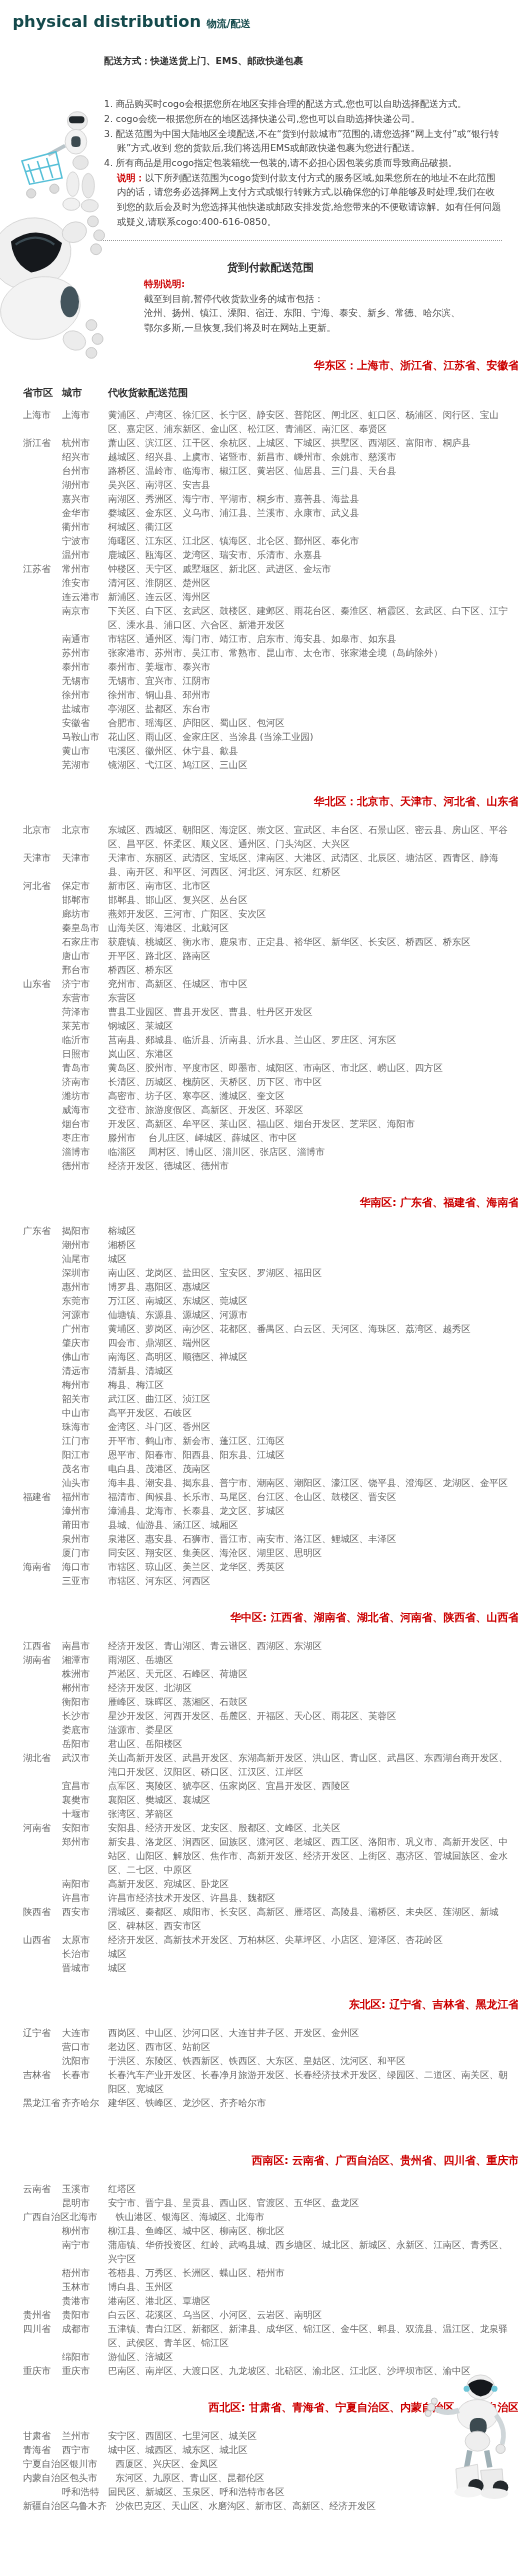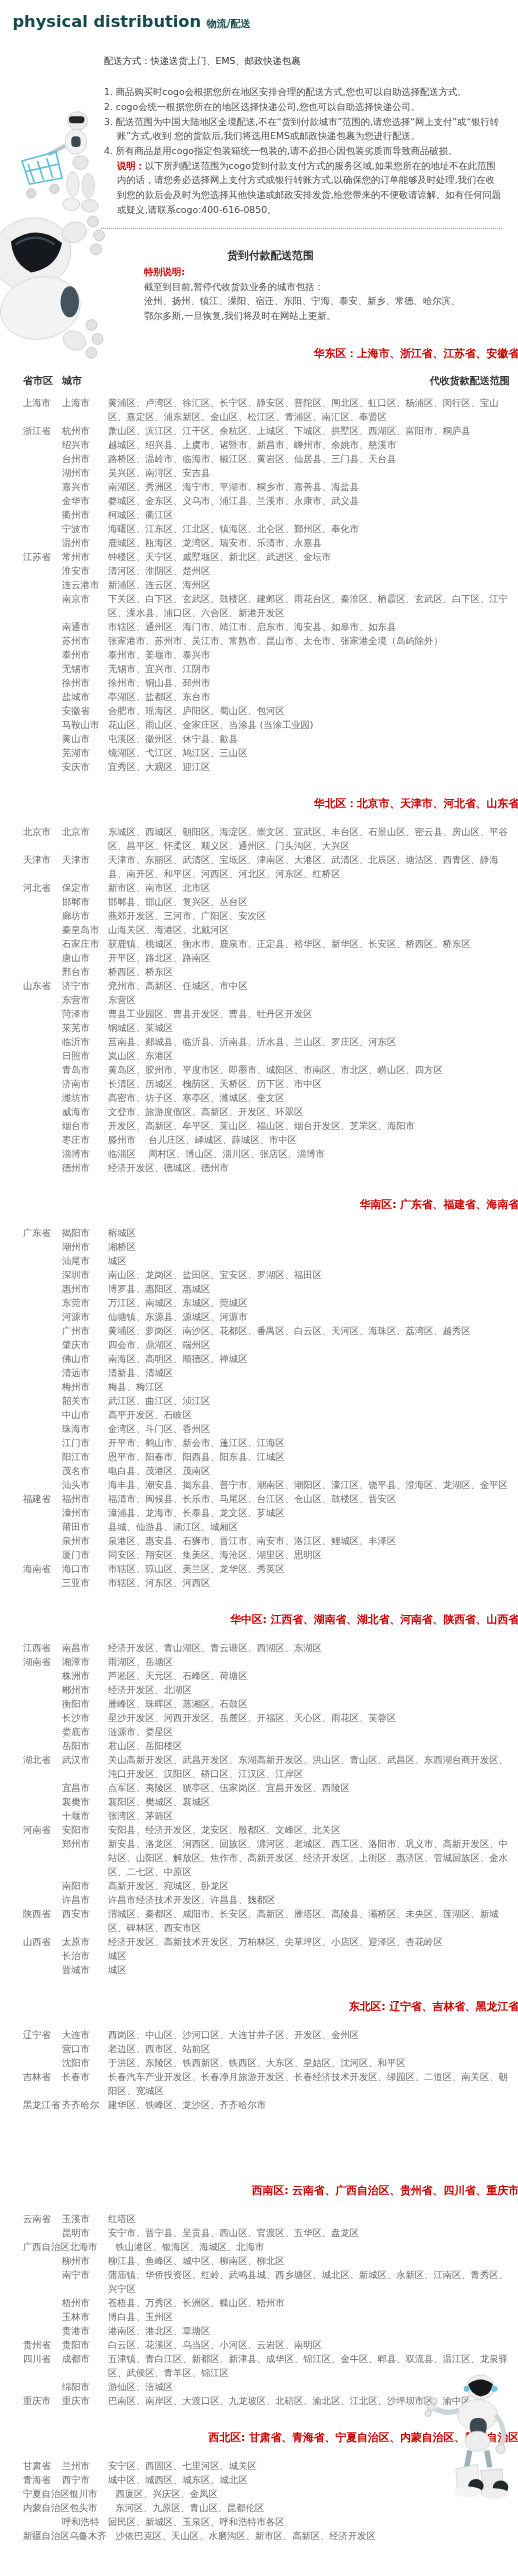--- a/index.html
+++ b/index.html
@@ -1,38 +1,38 @@
 <!DOCTYPE html>
 <html style="font-size:12.4px"><head>
 <meta charset="utf-8">
 <style>
   html,body{margin:0;padding:0;background:#fff;}
   body{width:519px;min-height:2576px;position:relative;font-family:"DejaVu Sans",sans-serif;color:#4a4a4a;}
   .page-title{margin:0;padding:12.4px 0 0 12.4px;font-size:16.3px;font-weight:bold;color:#154a4c;letter-spacing:0px;}
   .page-title .zh{font-size:10px;color:#154a4c;}
   .intro{margin:23px 0 0 104px;width:398px;font-size:9.3px;line-height:14.7px;color:#4a4a4a;}
-  .methods{font-weight:normal;color:#333;margin:0 0 16px 0;}
+  .methods{font-weight:bold;color:#333;margin:0 0 28px 0;}
   .intro-list{margin:0;padding:0;list-style:none;}
   .intro-list li{padding-left:13px;text-indent:-13px;margin:0;}
   .note-para{padding-left:13px;margin:0;}
   .note-label{color:#cc0000;font-weight:bold;text-align:center;}
   .dotted-sep{margin:10px 0 0 101px;width:401px;border-bottom:0.8px dotted #9a9a9a;height:0.8px;}
   .cod{margin:20px 0 0 40px;width:461px;font-size:9.3px;line-height:14.7px;}
   .cod-title{text-align:center;font-size:10.8px;font-weight:bold;color:#333;margin:0 0 1px 0;}
   .special-label{color:#cc0000;font-weight:bold;margin-left:104px;}
   .special-lines{margin-left:104px;color:#4a4a4a;}
   .regions{margin-top:3.1px;}
   .region-title{text-align:right;font-size:10.8px;font-weight:bold;color:#cc0000;margin:23px 0 14px 39px;}
-  .region-title.extra-gap{margin-top:72px;}
+  .region-title.extra-gap{margin-top:44px;}
   .trow{display:flex;padding:0 9.3px 0 23px;font-size:9.3px;line-height:14px;color:#666;}
   .trow .c1{min-width:39px;white-space:nowrap;}
   .trow .c2{min-width:46px;white-space:nowrap;}
   .trow .c3{flex:1;}
   .thead{font-size:10px;font-weight:bold;color:#333;margin:0 0 9.3px 0;line-height:12.4px;}
-  .thead .c3{text-align:right;}
+  .thead .c3{text-align:left;}
   .robot{position:absolute;}
   .robot-cart{left:17px;top:107px;}
   .robot-peek{left:0px;top:209px;}
   .robot-stand{left:422px;top:2370px;}
 </style>
 </head>
 <body>
 
 <h1 class="page-title">
   <span class="en">physical distribution</span>
@@ -230,25 +230,20 @@
     </div>
     <div class="trow">
       <span class="c1"></span>
       <span class="c2">黄山市</span>
       <span class="c3">屯溪区、徽州区、休宁县、歙县</span>
     </div>
     <div class="trow">
       <span class="c1"></span>
       <span class="c2">芜湖市</span>
       <span class="c3">镜湖区、弋江区、鸠江区、三山区</span>
-    </div>
-    <div class="trow">
-      <span class="c1"></span>
-      <span class="c2">安庆市</span>
-      <span class="c3">宜秀区、大观区、迎江区</span>
     </div>
     <h3 class="region-title">华北区：北京市、天津市、河北省、山东省</h3>
     <div class="trow">
       <span class="c1">北京市</span>
       <span class="c2">北京市</span>
       <span class="c3">东城区、西城区、朝阳区、海淀区、崇文区、宣武区、丰台区、石景山区、密云县、房山区、平谷区、昌平区、怀柔区、顺义区、通州区、门头沟区、大兴区</span>
     </div>
     <div class="trow">
       <span class="c1">天津市</span>
       <span class="c2">天津市</span>

